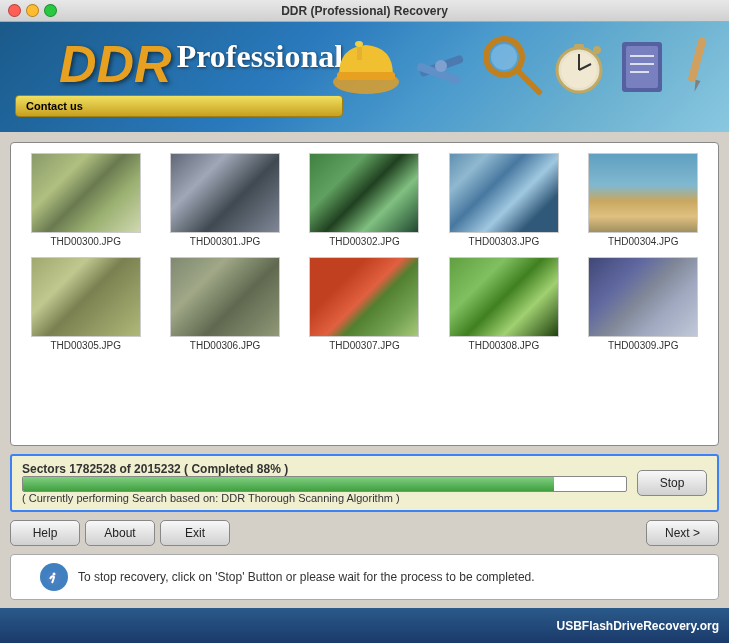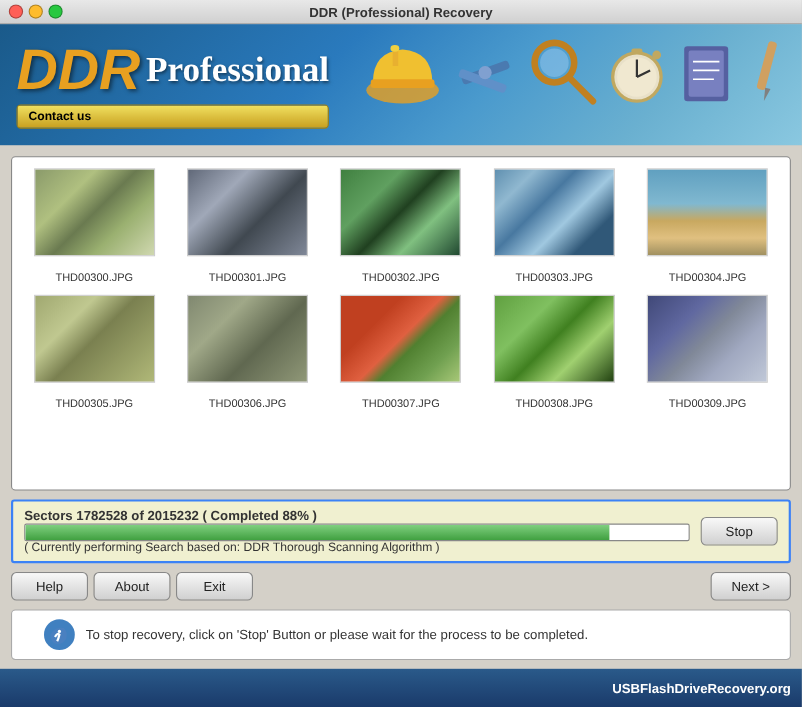--- a/index.html
+++ b/index.html
@@ -121,21 +121,21 @@
       padding: 10px;
       display: grid;
       grid-template-columns: repeat(5, 1fr);
       gap: 10px;
       align-content: start;
     }
     .image-item {
       display: flex;
       flex-direction: column;
       align-items: center;
-      gap: 14px;
+      gap: 3px;
     }
     .image-thumb {
       width: 110px;
       height: 80px;
       border: 1px solid #ccc;
       background: #888;
       overflow: hidden;
       display: flex;
       align-items: center;
       justify-content: center;
@@ -272,21 +272,21 @@
     <div class="tb-btn close"></div>
     <div class="tb-btn minimize"></div>
     <div class="tb-btn maximize"></div>
   </div>
   <span class="title-bar-text">DDR (Professional) Recovery</span>
 </div>
 
 <div class="header">
   <div class="header-logo">
     <div style="display:flex; flex-direction:column;">
-      <div style="display:flex; align-items:center;">
+      <div style="display:flex; align-items:flex-start;margin-left:44px;">
         <span class="ddr-text">DDR</span>
         <span class="professional-text">Professional</span>
       </div>
       <button class="contact-btn"> Contact us</button>
     </div>
   </div>
 
   <div class="header-icons">
 
     <svg width="75" height="75" viewBox="0 0 75 75">

